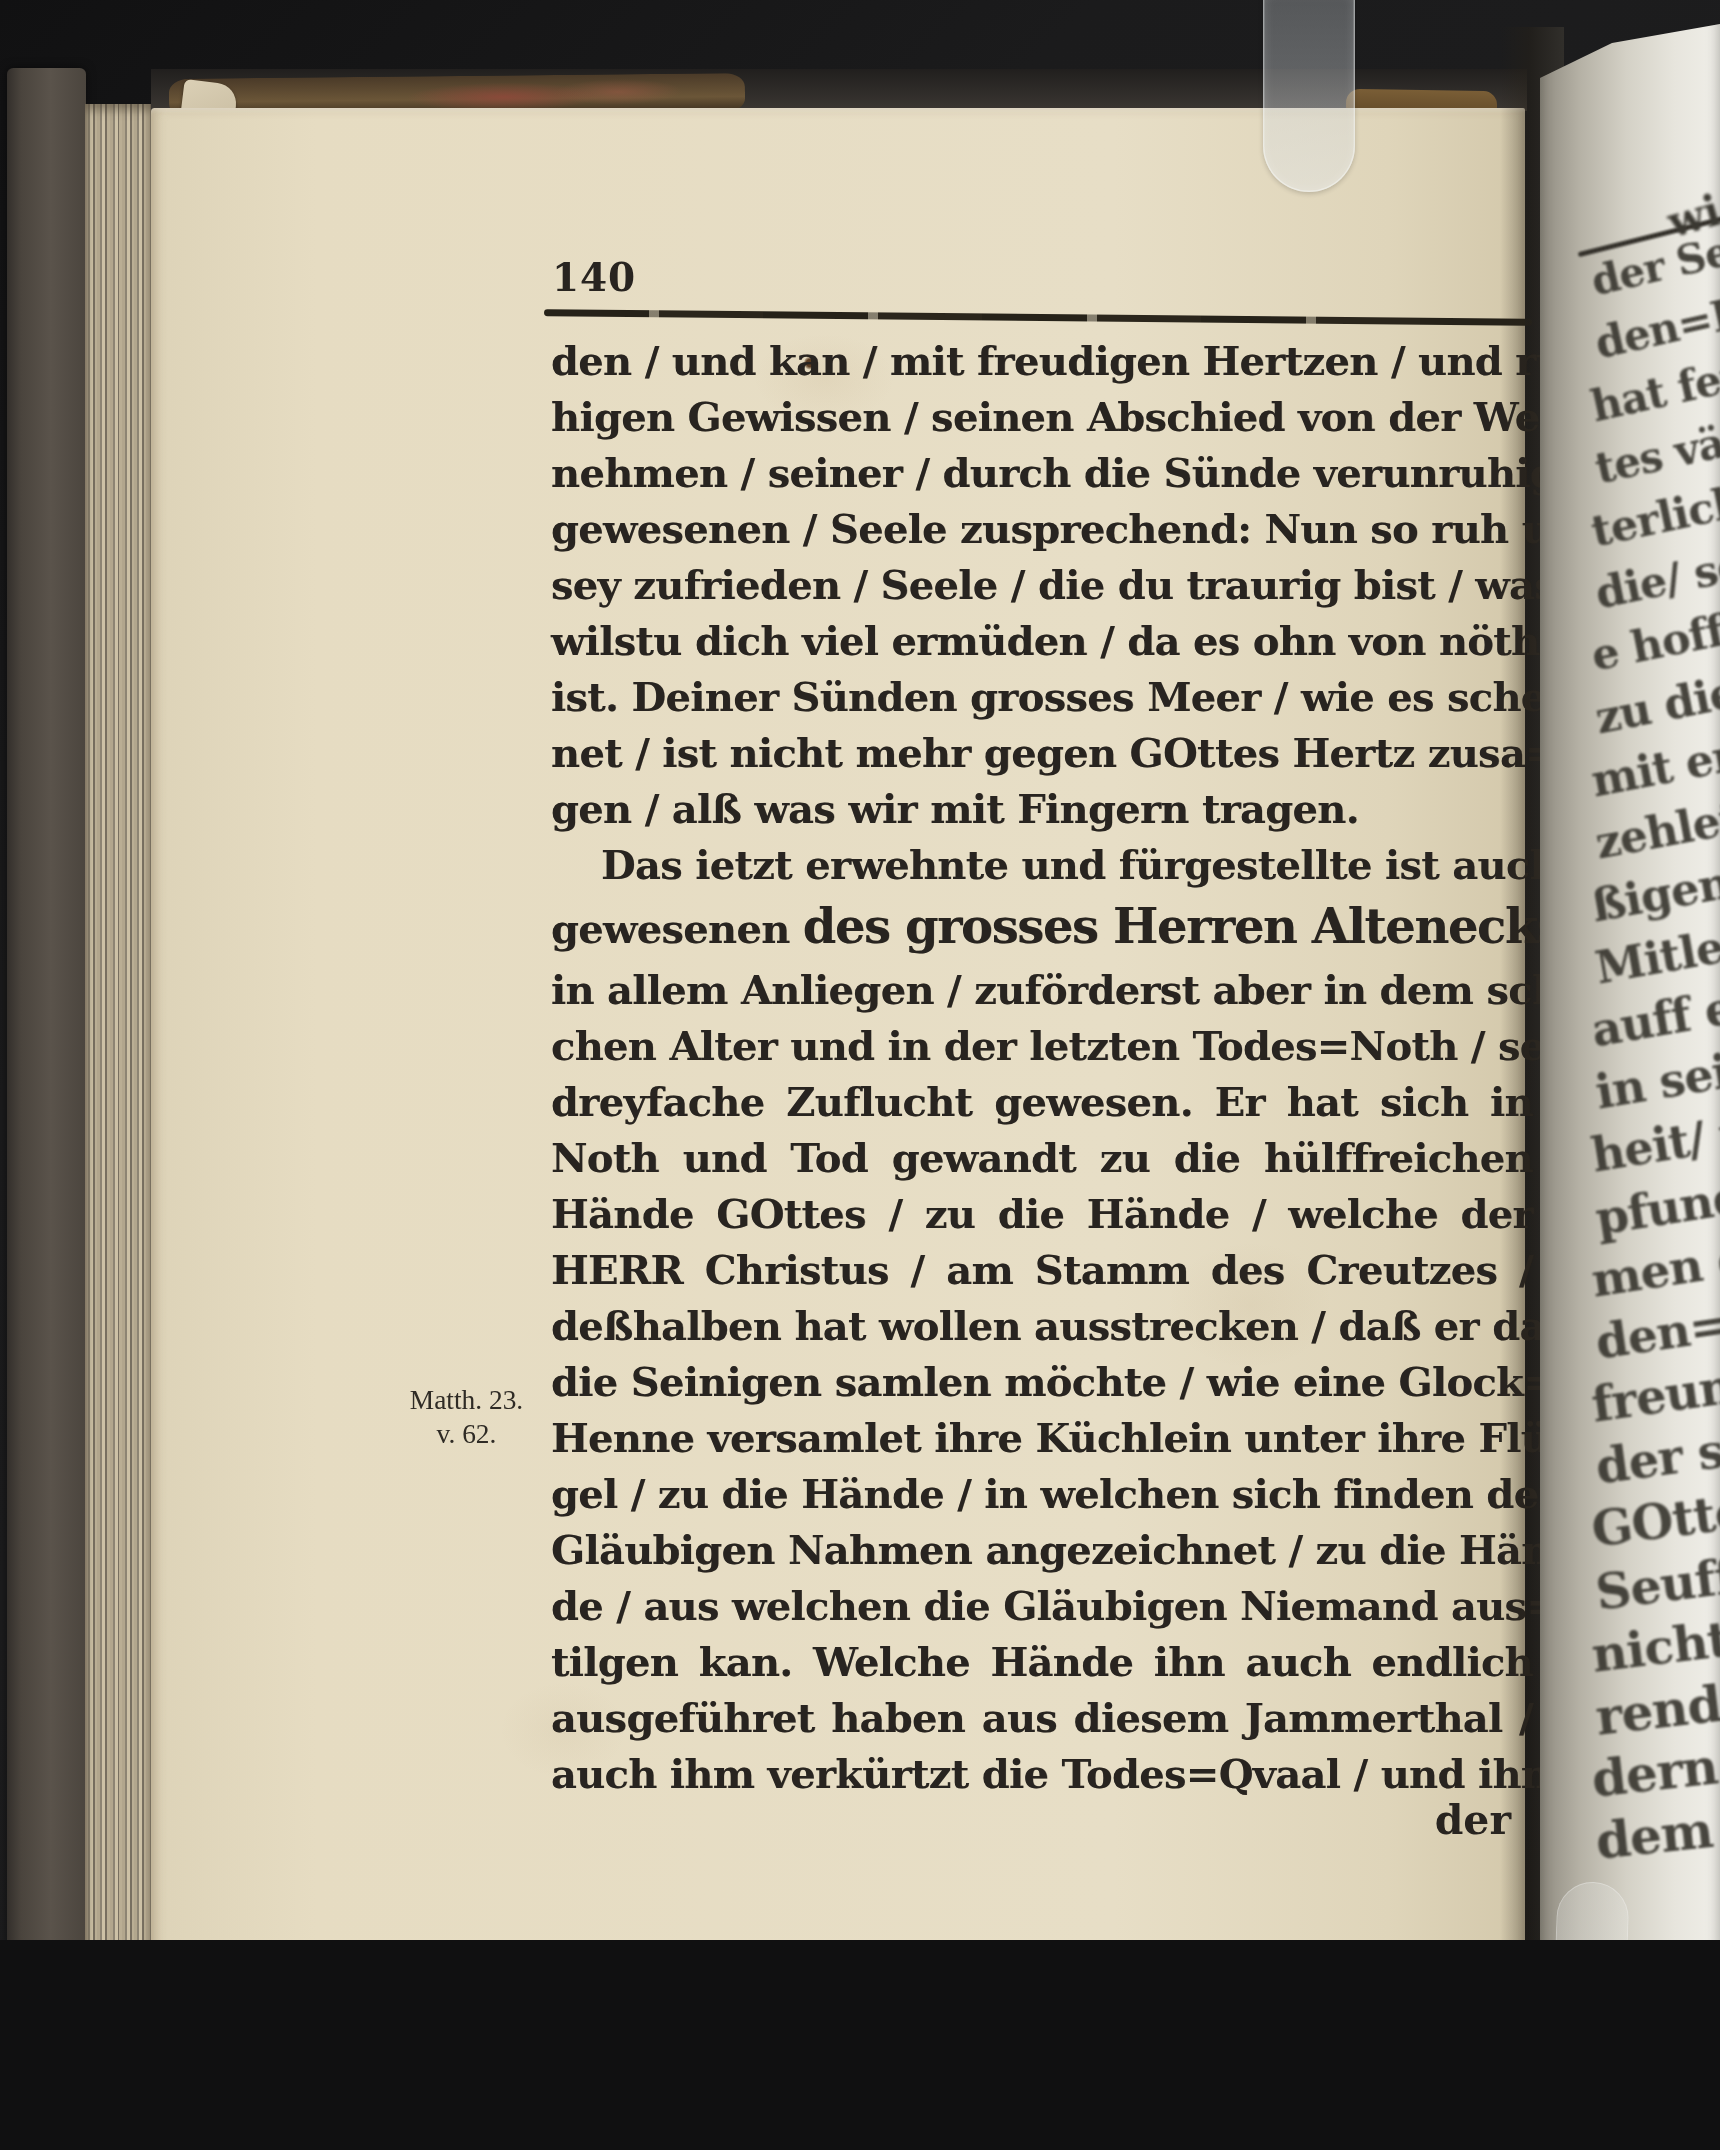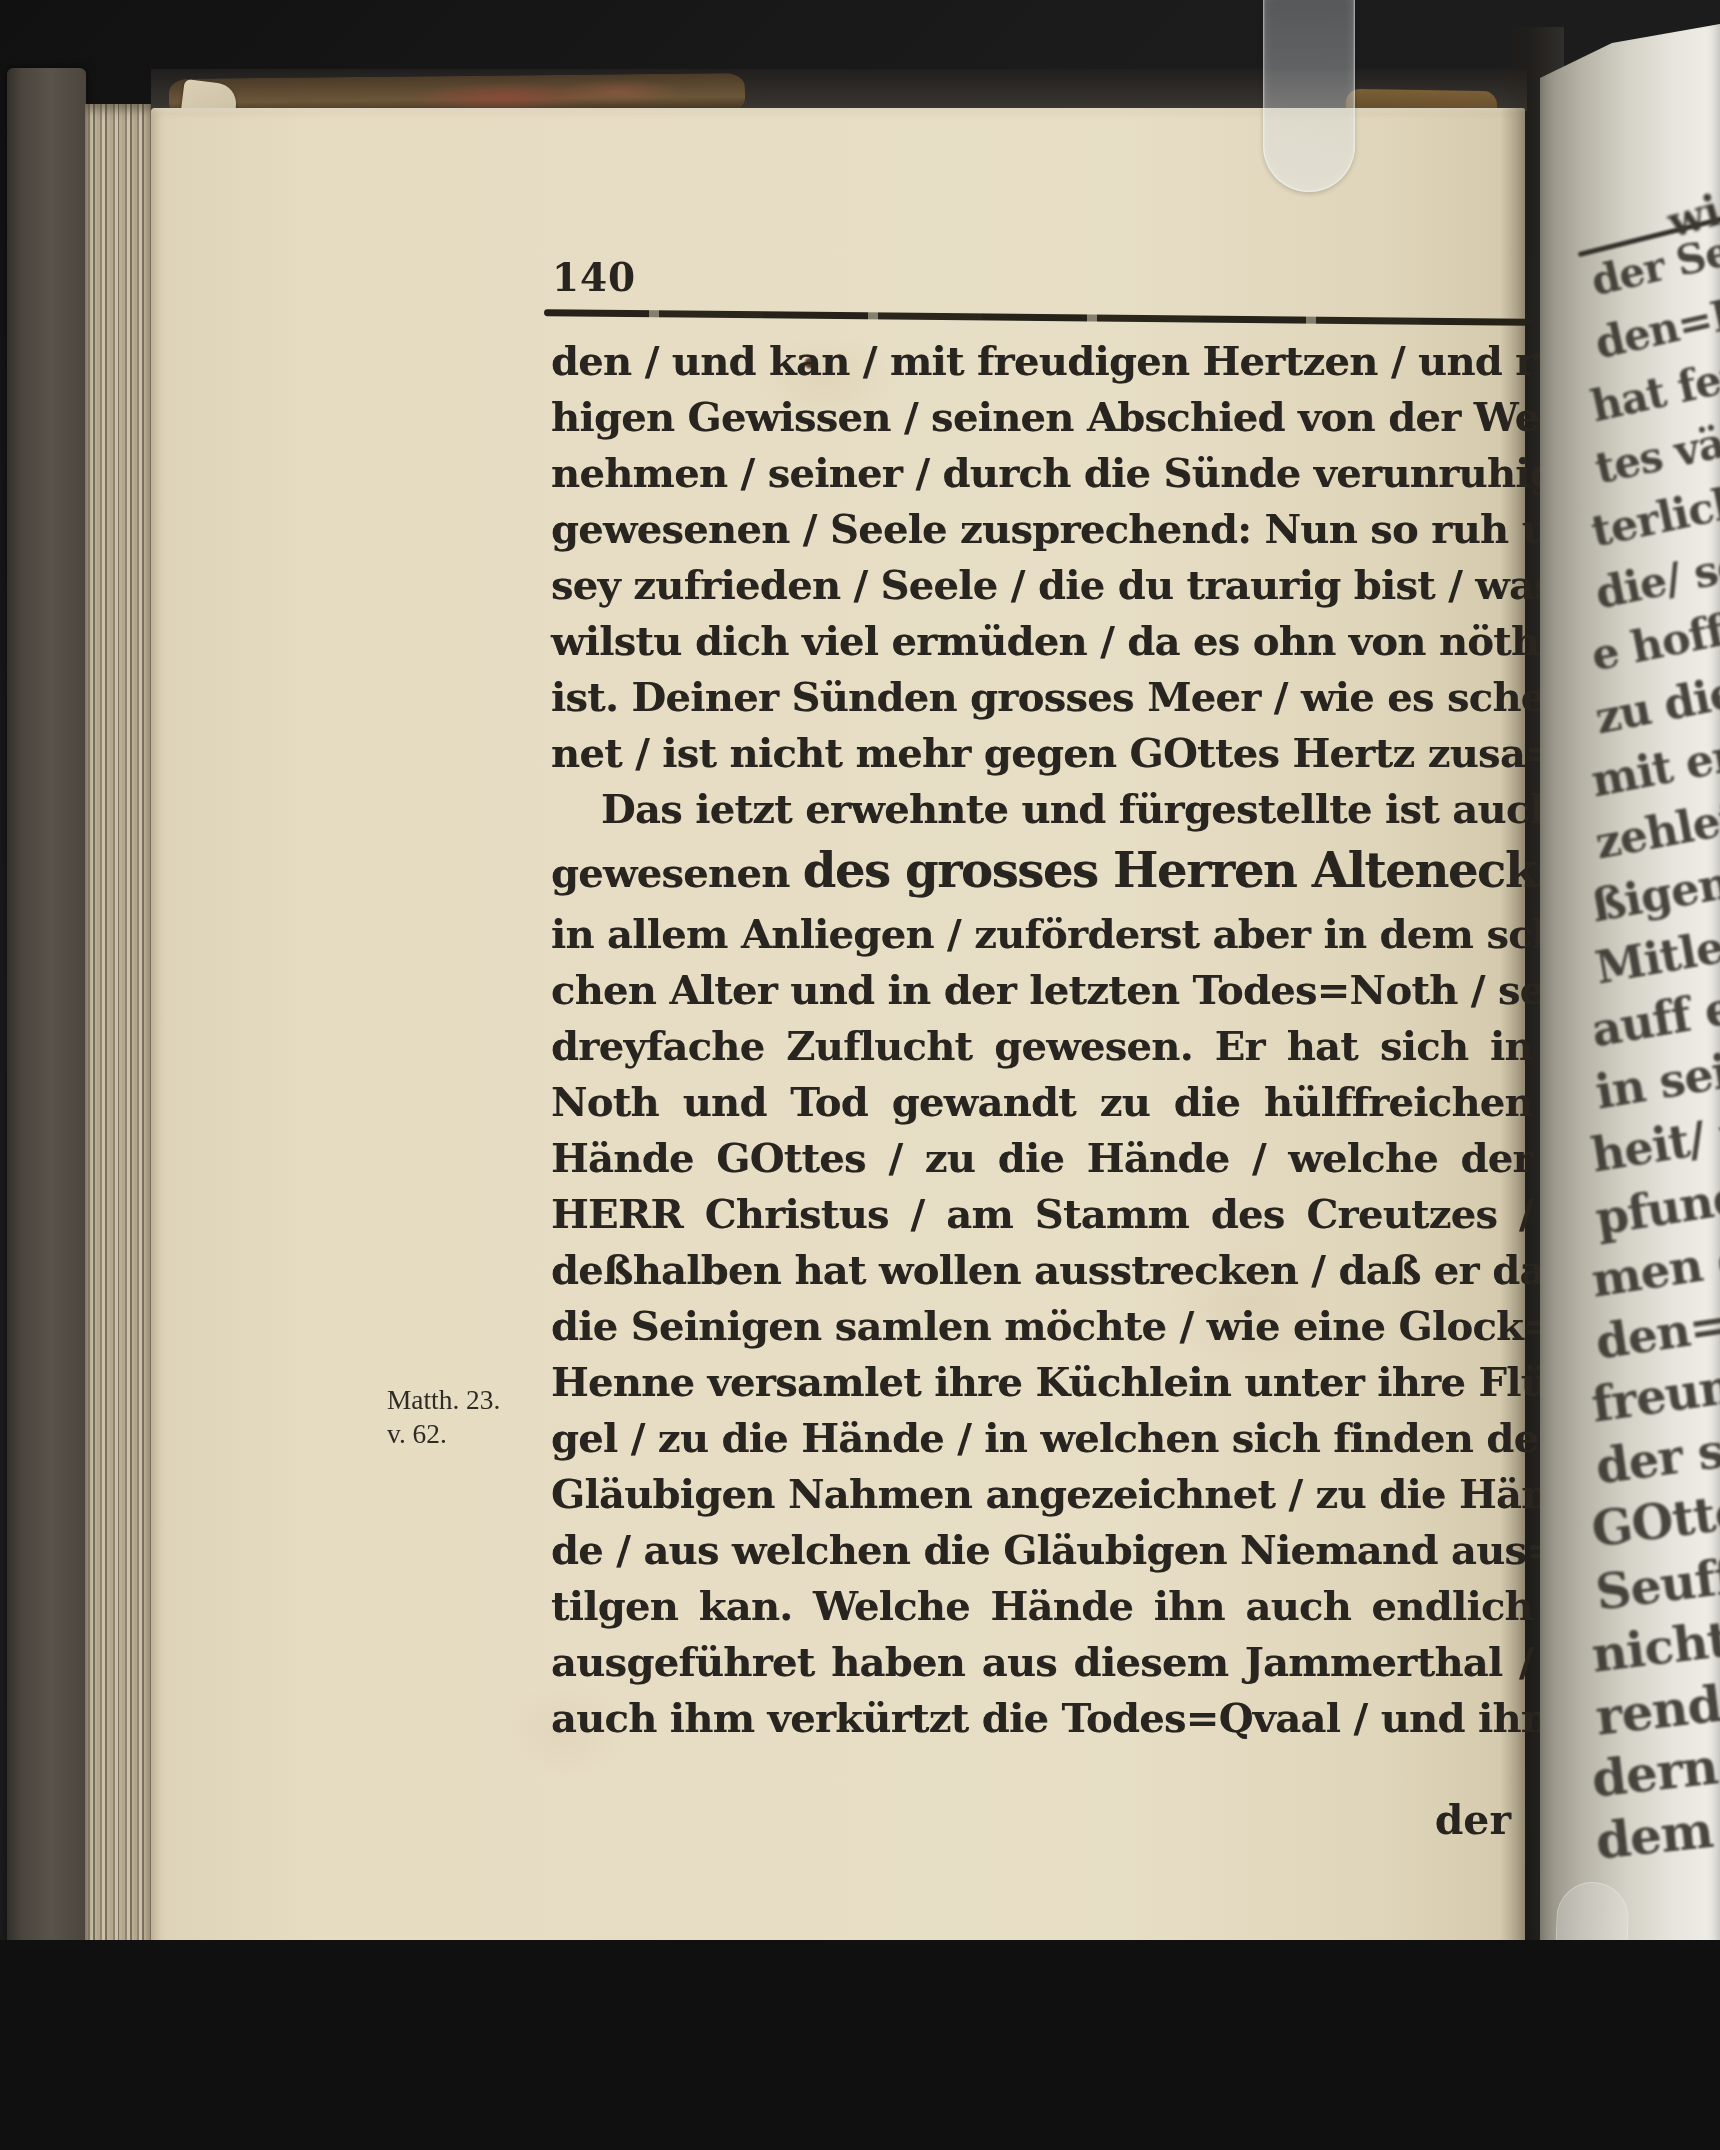--- a/index.html
+++ b/index.html
@@ -51,21 +51,21 @@
   .head-rule{left:544px;top:314px;width:988px;height:6.9px;border-radius:3.7px;transform:rotate(.55deg);
       background:repeating-linear-gradient(90deg,#262219 0 105px,rgba(38,34,25,.5) 105px 115px,#2b261c 115px 219px);}
   .text-block{left:551px;top:335px;width:982px;}
   .bline{height:56px;line-height:52px;font-size:40px;font-weight:700;color:#282420;letter-spacing:-0.7px;
       text-align:justify;text-align-last:justify;white-space:nowrap;overflow:visible;
       text-shadow:0.3px 0.3px 0 rgba(45,38,28,.4);}
   .bline.end{text-align-last:left;}
   .bline.indent{text-indent:50px;}
   .bline.big{height:69px;line-height:63px;}
   .bline .lg{font-size:48px;letter-spacing:-1.4px;}
-  .margin-note{left:387px;top:1383px;width:159px;text-align:left;
+  .margin-note{left:387px;top:1383px;width:159px;text-align:center;
       font-family:"Liberation Serif",serif;font-size:27.4px;color:#2f2b25;line-height:34px;}
   .catchword{left:551px;top:1796px;width:960px;text-align:right;font-size:41px;}
   .ink-spot{left:804px;top:356px;width:12px;height:13.7px;border-radius:50%;
       background:radial-gradient(circle,#5a3c22 0 40%,rgba(90,60,34,0) 75%);}
 
   
   .rp-rule{left:1576px;top:234px;width:151px;height:5px;border-radius:2.7px;background:#34312b;
       transform:rotate(-14deg);filter:blur(0.9px);}
   .rp-header-frag{left:1668px;top:192px;font-size:42px;font-weight:700;color:#3a3831;
       transform:rotate(-16deg);filter:blur(1.4px);}
@@ -102,20 +102,21 @@
 
   <div class="abs text-block" id="body-lines">
       <div class="bline">den / und kan / mit freudigen Hertzen / und ru=</div>
       <div class="bline">higen Gewissen / seinen Abschied von der Welt</div>
       <div class="bline">nehmen / seiner / durch die Sünde verunruhiget</div>
       <div class="bline">gewesenen / Seele zusprechend: Nun so ruh und</div>
       <div class="bline">sey zufrieden / Seele / die du traurig bist / was</div>
       <div class="bline">wilstu dich viel ermüden / da es ohn von nöthen</div>
       <div class="bline">ist. Deiner Sünden grosses Meer / wie es schei=</div>
       <div class="bline">net / ist nicht mehr gegen GOttes Hertz zusa=</div>
+      <div class="bline end">gen / alß was wir mit Fingern tragen.</div>
       <div class="bline indent">Das ietzt erwehnte und fürgestellte ist auch</div>
       <div class="bline big"><span>gewesenen </span><span class="lg">des grosses Herren </span><span class="lg">Altenecks /</span></div>
       <div class="bline">in allem Anliegen / zuförderst aber in dem schwa=</div>
       <div class="bline">chen Alter und in der letzten Todes=Noth / seine</div>
       <div class="bline">dreyfache Zuflucht gewesen.  Er hat sich in</div>
       <div class="bline">Noth und Tod gewandt zu die hülffreichen</div>
       <div class="bline">Hände GOttes / zu die Hände / welche der</div>
       <div class="bline">HERR Christus / am Stamm des Creutzes /</div>
       <div class="bline">deßhalben hat wollen ausstrecken / daß er damit</div>
       <div class="bline">die Seinigen samlen möchte / wie eine Glock=</div>

